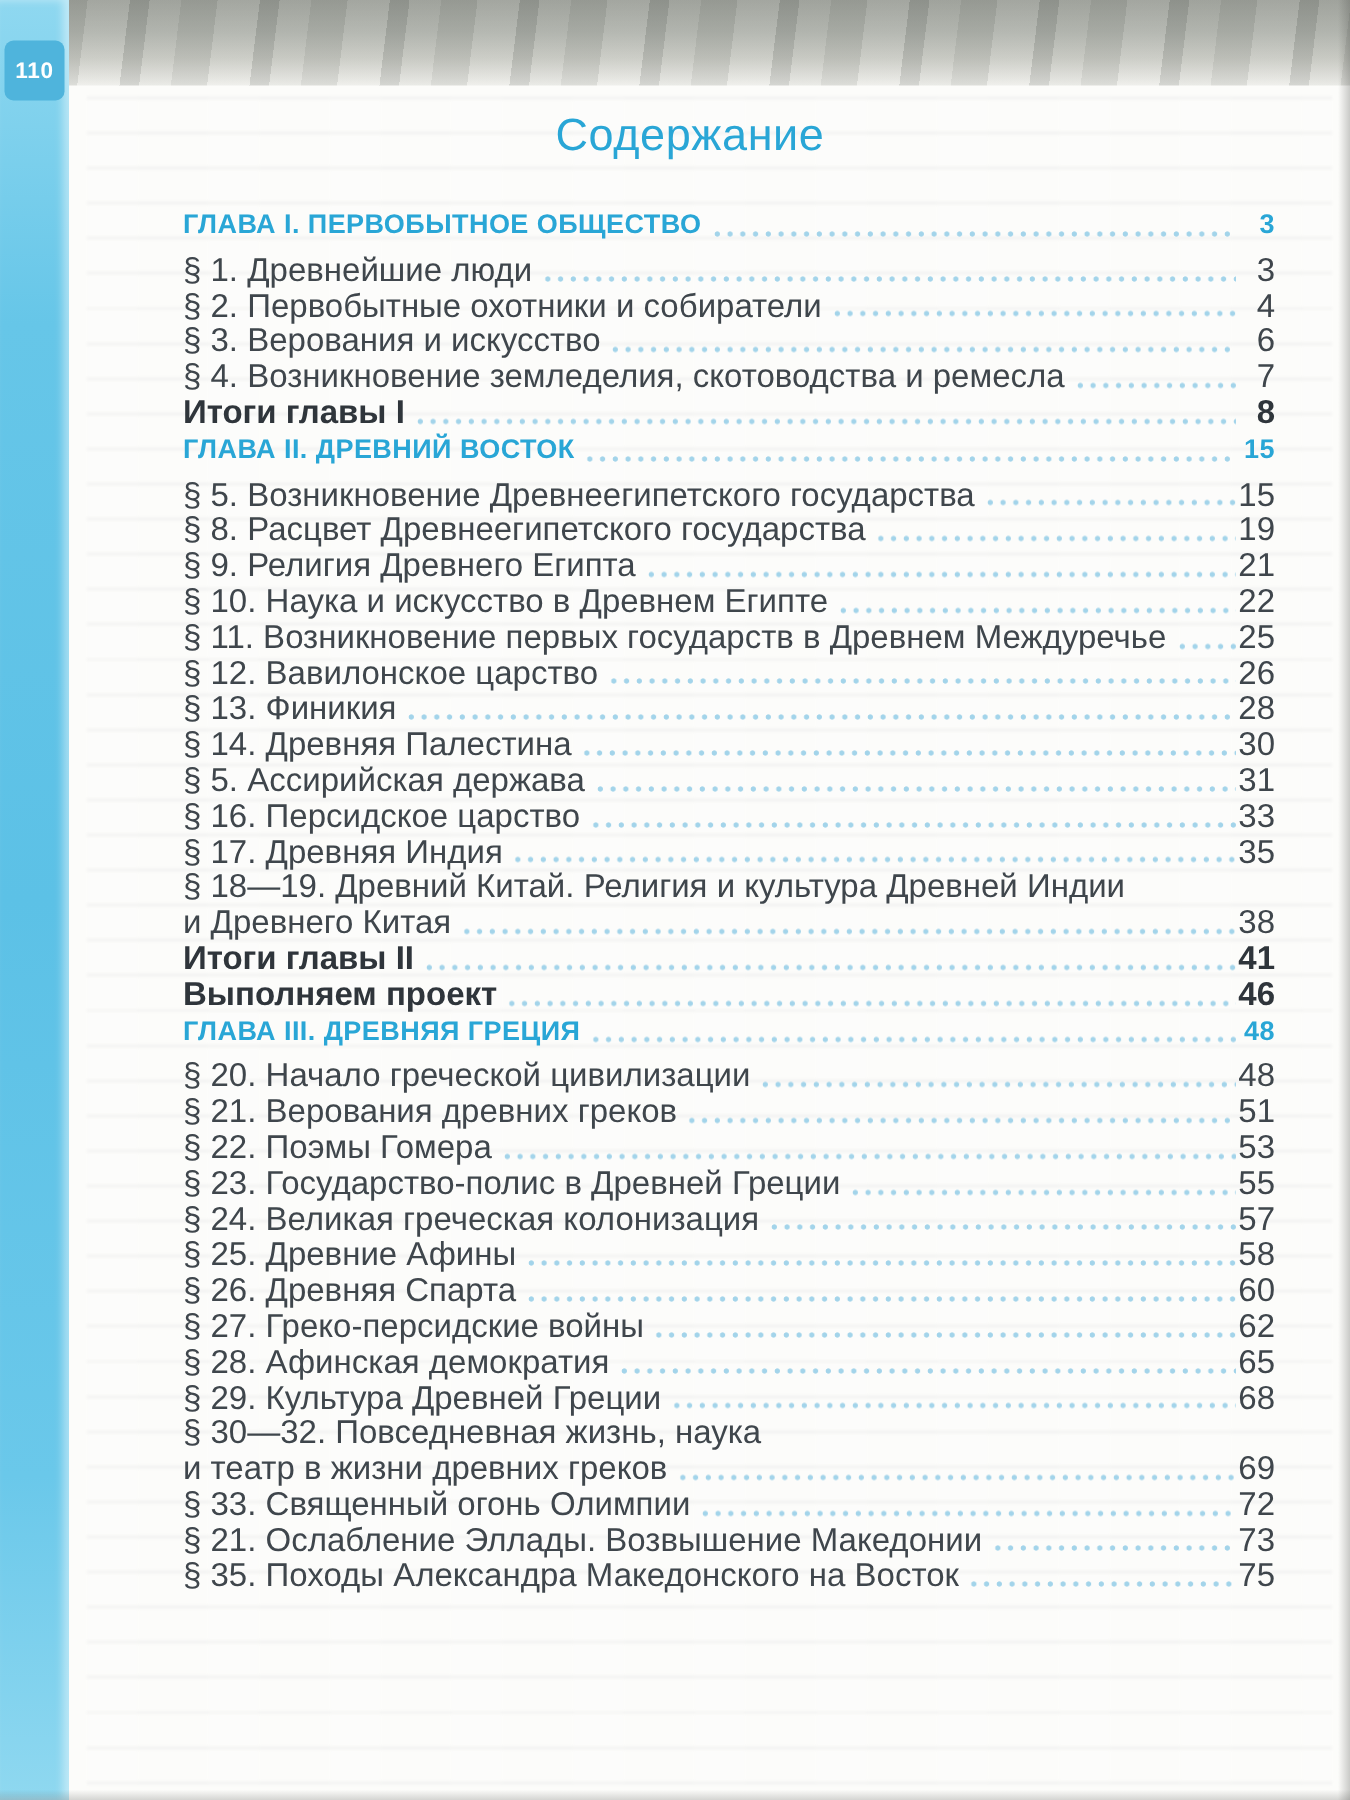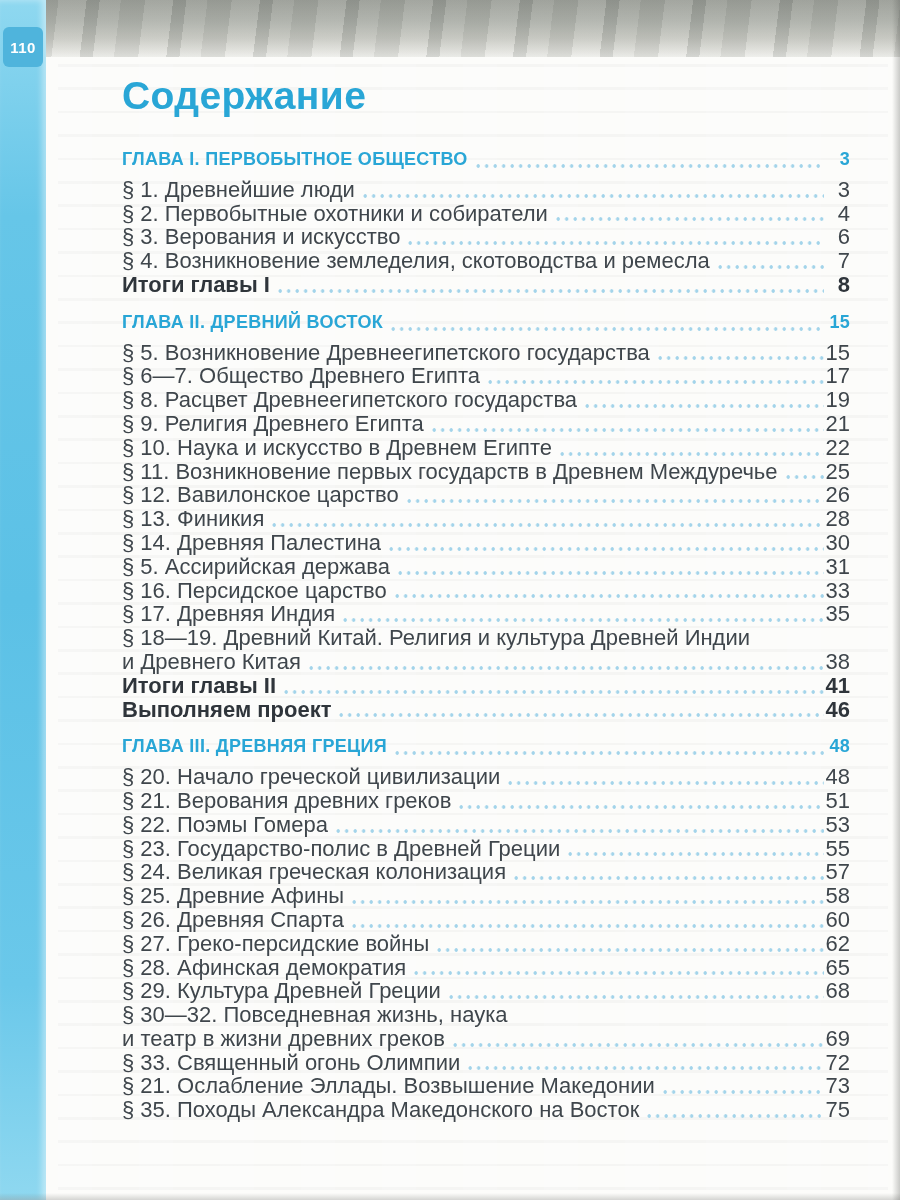--- a/index.html
+++ b/index.html
@@ -38,37 +38,37 @@
     position:absolute;left:58px;top:64px;right:12px;bottom:10px;
     opacity:.55;filter:blur(.6px);pointer-events:none;
     background:
       repeating-linear-gradient(180deg, rgba(104,110,116,.085) 0 2.6px, rgba(0,0,0,0) 2.6px 23.4px),
       repeating-linear-gradient(90deg, rgba(255,255,255,.32) 0 34px, rgba(0,0,0,0) 34px 81px);
   }
   .content{
     position:absolute;left:122px;top:62px;width:728px;
   }
   .title{
-    margin:12px 52px 30px 0;
-    font-size:39px;font-weight:bold;color:var(--accent,#29a6d6);
+    text-align:center;margin:12px 52px 30px 0;
+    font-size:30px;font-weight:normal;color:var(--accent,#29a6d6);
     letter-spacing:.4px;
   }
   .row{
     display:flex;align-items:flex-end;
     font-size:22px;line-height:23.8px;color:var(--text,#3f464c);
   }
   .row .label{white-space:nowrap;}
   .leader{
     flex:1 1 auto;height:4px;margin:0 2px 4px 8px;
     background:radial-gradient(circle at 2.2px 2px, var(--dots,#a3d4ea) 1.5px, rgba(0,0,0,0) 2px) left bottom / 8.5px 4px repeat-x;
   }
   .pagenum{min-width:24px;text-align:right;white-space:nowrap;}
   .heading{
     font-size:18px;font-weight:bold;color:var(--accent,#29a6d6);
-    margin-top:14px;margin-bottom:6px;letter-spacing:.3px;
+    margin-top:1px;margin-bottom:6px;letter-spacing:.3px;
   }
   .heading .pagenum{color:var(--accent,#29a6d6);}
   .bold{font-weight:bold;color:#2f353b;}
   .section:first-of-type .heading{margin-top:6px;}
 </style>
 </head>
 <body>
 
 <div>
   <div class="top-band"></div>
@@ -118,25 +118,20 @@
             <span class="label">ГЛАВА II. ДРЕВНИЙ ВОСТОК</span>
             <span class="leader"></span>
             <span class="pagenum">15</span>
           </div>
           <div class="row">
             <span class="label">§ 5. Возникновение Древнеегипетского государства</span>
             <span class="leader"></span>
             <span class="pagenum">15</span>
           </div>
           <div class="row">
-            <span class="label">§ 6—7. Общество Древнего Египта</span>
-            <span class="leader"></span>
-            <span class="pagenum">17</span>
-          </div>
-          <div class="row">
             <span class="label">§ 8. Расцвет Древнеегипетского государства</span>
             <span class="leader"></span>
             <span class="pagenum">19</span>
           </div>
           <div class="row">
             <span class="label">§ 9. Религия Древнего Египта</span>
             <span class="leader"></span>
             <span class="pagenum">21</span>
           </div>
           <div class="row">

